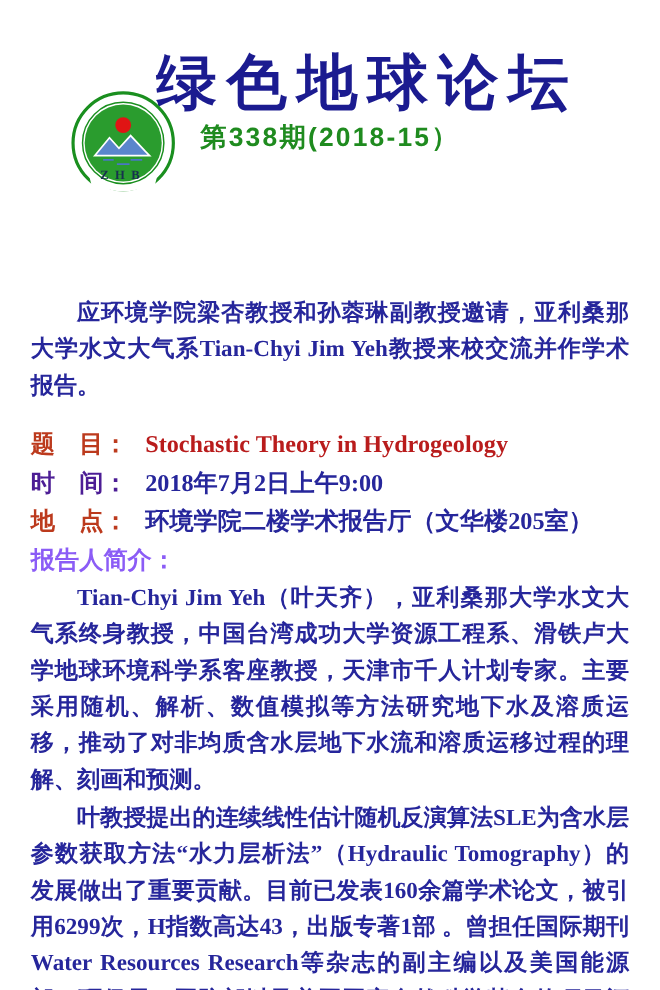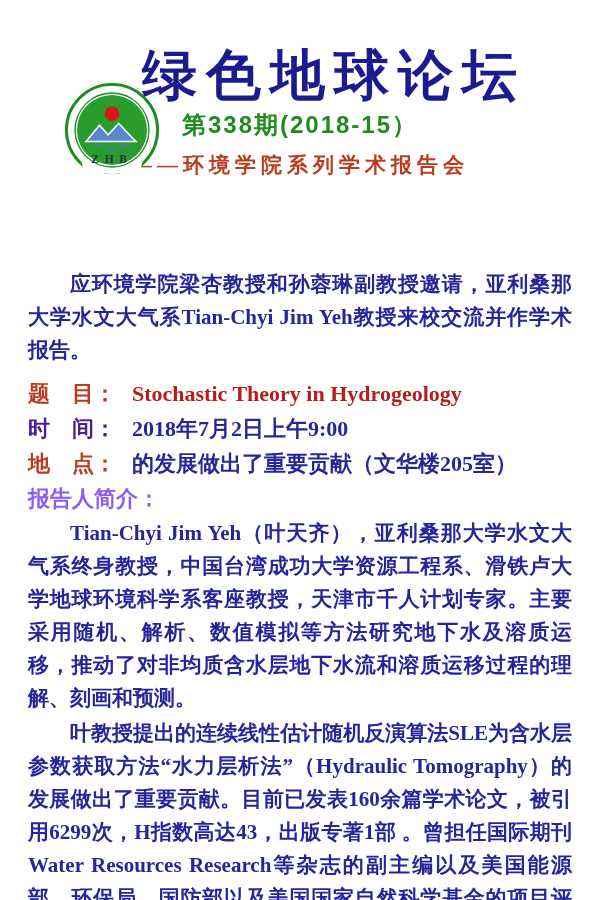--- a/index.html
+++ b/index.html
@@ -28,21 +28,21 @@
   .subtitle-line{
     text-align:center;margin-top:10px;
     font-size:21px;font-weight:bold;letter-spacing:5px;
   }
   
   .content{margin:14px 28px 0 28px;}
   .intro{
     font-size:21px;line-height:33px;font-weight:bold;
     text-indent:2em;text-align:justify;margin:0;
   }
-  .details{margin-top:10px;}
+  .details{margin-top:20px;}
   .detail-row{display:flex;font-size:22px;line-height:33px;font-weight:bold;margin-top:2px;}
   .detail-label{flex:0 0 104px;}
   .detail-value{flex:1;}
   .bio-label{font-size:22px;line-height:33px;font-weight:bold;margin-top:2px;}
   .bio-p{
     font-size:21px;line-height:33px;font-weight:bold;
     text-indent:2em;text-align:justify;margin:2px 0 0 0;
   }
 </style>
 </head>
@@ -98,39 +98,38 @@
         <path d="M16,70 A36.5,36.5 0 0 0 84,70 L84,74 A36.5,36.5 0 0 1 16,74 Z" fill="#ffffff" opacity="0"></path>
         <path d="M14.5,64 A36.5,36.5 0 0 0 85.5,64 L80,86 A36.5,36.5 0 0 1 20,86 Z" fill="#ffffff" transform="translate(0,4)"></path>
         <text x="50" y="84" text-anchor="middle" font-family="Liberation Serif, DejaVu Serif, serif" font-size="12" font-weight="bold" letter-spacing="6" fill="#17314e">ZHB</text>
       </svg>
     </div>
 
     <div class="main-title" style="color:#1b1b90;">绿色地球论坛</div>
 
     <div class="issue-line" style="color:#1f8b1f;">第338期(2018-15）</div>
 
-    <div class="subtitle-line" style="color:#bc3a1d;">——环境学院系列学术报告会</div>
   </div>
 
   <div class="content">
 
     <p class="intro" style="color:#26269b;">应环境学院梁杏教授和孙蓉琳副教授邀请，亚利桑那大学水文大气系Tian-Chyi Jim Yeh教授来校交流并作学术报告。</p>
 
     <div class="details">
       <div class="detail-row">
         <span class="detail-label" style="color:#bc3a1d;">题　目：</span>
         <span class="detail-value" style="color:#b91c1c;">Stochastic Theory in Hydrogeology</span>
       </div>
       <div class="detail-row">
         <span class="detail-label" style="color:#4c1d95;">时　间：</span>
         <span class="detail-value" style="color:#26269b;">2018年7月2日上午9:00</span>
       </div>
       <div class="detail-row">
         <span class="detail-label" style="color:#bc3a1d;">地　点：</span>
-        <span class="detail-value" style="color:#26269b;">的发展做出了重要贡献（文华楼205室）</span>
+        <span class="detail-value" style="color:#26269b;">环境学院二楼学术报告厅（文华楼205室）</span>
       </div>
       <div class="bio-label" style="color:#8b5cf6;">报告人简介：</div>
     </div>
 
     <p class="bio-p" style="color:#26269b;">Tian-Chyi Jim Yeh（叶天齐），亚利桑那大学水文大气系终身教授，中国台湾成功大学资源工程系、滑铁卢大学地球环境科学系客座教授，天津市千人计划专家。主要采用随机、解析、数值模拟等方法研究地下水及溶质运移，推动了对非均质含水层地下水流和溶质运移过程的理解、刻画和预测。</p>
 
     <p class="bio-p" style="color:#26269b;">叶教授提出的连续线性估计随机反演算法SLE为含水层参数获取方法“水力层析法”（Hydraulic Tomography）的发展做出了重要贡献。目前已发表160余篇学术论文，被引用6299次，H指数高达43，出版专著1部 。曾担任国际期刊Water Resources Research等杂志的副主编以及美国能源部、环保局、国防部以及美国国家自然科学基金的项目评审专家。</p>
   </div>
 
 </div>

